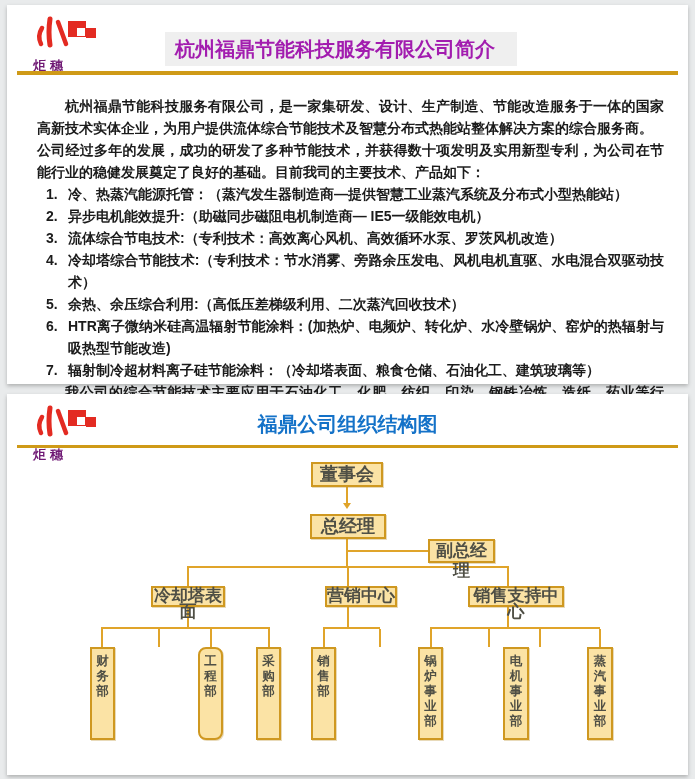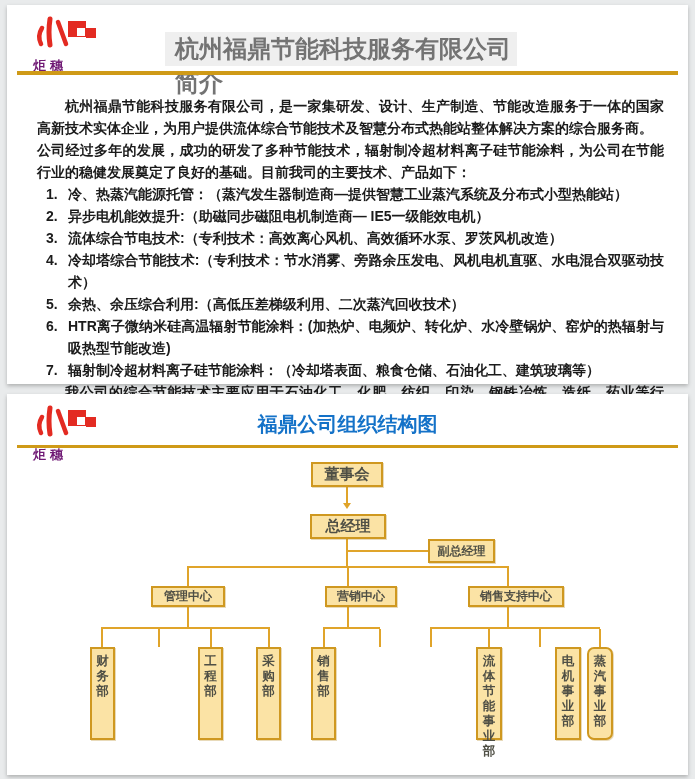--- a/index.html
+++ b/index.html
@@ -20,21 +20,21 @@
   .logo svg { display:block; }
   .logo-text { font-size:13px; font-weight:bold; color:#701a75; letter-spacing:4px; margin-top:1px; }
 
   
   .title-bar {
     position:absolute; left:158px; top:27px; width:352px; height:34px;
     background:#efefef;
   }
   .title-bar span {
     display:block; padding-left:10px; line-height:34px;
-    font-size:24px; font-weight:bold; color:#737373;
+    font-size:20px; font-weight:bold; color:#a21caf;
   }
   .title2 {
     position:absolute; top:17px; left:0; width:100%; text-align:center;
     font-size:20px; font-weight:bold; color:#1472c8;
   }
   .gold-rule { position:absolute; left:10px; width:661px; background:#cf9a17; }
   #card1 .gold-rule { top:66px; height:4px; }
   #card2 .gold-rule { top:51px; height:3px; }
 
   
@@ -49,22 +49,22 @@
   .plist-num { flex:0 0 22px; padding-left:9px; }
   .plist-text { flex:1; }
 
   
   .org { position:absolute; left:0; top:0; width:681px; height:381px; }
   .obox {
     position:absolute; background:#fbe3a5; border:2px solid #cf9820;
     box-sizing:border-box; color:#4f4f45; font-weight:bold; text-align:center;
     box-shadow:1px 1px 0 rgba(189,148,57,0.35);
   }
-  .obox.top { font-size:15px; line-height:20px; }
-  .obox.mid { font-size:12px; line-height:16px; }
+  .obox.top { font-size:18px; line-height:20px; }
+  .obox.mid { font-size:17px; line-height:16px; }
   .obox.dept {
     font-size:12.5px; line-height:15px; padding-top:5px;
     word-break:break-all; letter-spacing:0;
   }
   .ln { position:absolute; background:#e0a42a; }
   .arrow-down {
     position:absolute; width:0; height:0;
     border-left:4px solid transparent; border-right:4px solid transparent;
     border-top:6px solid #e0a42a;
   }
@@ -87,21 +87,21 @@
   </div>
 
   <div class="title-bar">
     <span>杭州福鼎节能科技服务有限公司简介</span>
   </div>
 
   <div class="gold-rule"></div>
 
   <div class="content">
     <p class="indent">杭州福鼎节能科技服务有限公司，是一家集研发、设计、生产制造、节能改造服务于一体的国家高新技术实体企业，为用户提供流体综合节能技术及智慧分布式热能站整体解决方案的综合服务商。</p>
-    <p>公司经过多年的发展，成功的研发了多种节能技术，辐射制冷超材料离子硅节能涂料，为公司在节能行业的稳健发展奠定了良好的基础。目前我司的主要技术、产品如下：</p>
+    <p>公司经过多年的发展，成功的研发了多种节能技术，并获得数十项发明及实用新型专利，为公司在节能行业的稳健发展奠定了良好的基础。目前我司的主要技术、产品如下：</p>
 
     <div>
       <div class="plist-row">
         <span class="plist-num">1.</span>
         <span class="plist-text">冷、热蒸汽能源托管：（蒸汽发生器制造商—提供智慧工业蒸汽系统及分布式小型热能站）</span>
       </div>
       <div class="plist-row">
         <span class="plist-num">2.</span>
         <span class="plist-text">异步电机能效提升:（助磁同步磁阻电机制造商— IE5一级能效电机）</span>
       </div>
@@ -173,25 +173,25 @@
     <div class="ln" style="left:423px;top:235px;width:2px;height:18px;"></div>
     <div class="ln" style="left:481px;top:235px;width:2px;height:18px;"></div>
     <div class="ln" style="left:532px;top:235px;width:2px;height:18px;"></div>
     <div class="ln" style="left:592px;top:235px;width:2px;height:18px;"></div>
 
     <div class="obox top" style="left:304px;top:68px;width:72px;height:25px;">董事会</div>
 
     <div class="obox top" style="left:303px;top:120px;width:76px;height:25px;">总经理</div>
     <div class="obox mid" style="left:421px;top:145px;width:67px;height:24px;line-height:20px;">副总经理</div>
 
-    <div class="obox mid" style="left:144px;top:192px;width:74px;height:21px;">管理中心</div>
+    <div class="obox mid" style="left:144px;top:192px;width:74px;height:21px;">冷却塔表面</div>
     <div class="obox mid" style="left:318px;top:192px;width:72px;height:21px;font-family:Liberation Serif, serif;">营销中心</div>
     <div class="obox mid" style="left:461px;top:192px;width:96px;height:21px;">销售支持中心</div>
 
     <div class="obox dept" style="left:83px;top:253px;width:25px;height:93px;">财务部</div>
-    <div class="obox dept" style="left:191px;top:253px;width:25px;height:93px;">工程部</div>
+    <div class="obox dept" style="left:191px;top:253px;width:25px;height:93px;border-radius:8px;">工程部</div>
     <div class="obox dept" style="left:249px;top:253px;width:25px;height:93px;">采购部</div>
     <div class="obox dept" style="left:304px;top:253px;width:25px;height:93px;">销售部</div>
-    <div class="obox dept" style="left:469px;top:253px;width:26px;height:93px;">流体节能事业部</div>
-    <div class="obox dept" style="left:548px;top:253px;width:26px;height:93px;">电机事业部</div>
-    <div class="obox dept" style="left:580px;top:253px;width:26px;height:93px;border-radius:7px;">蒸汽事业部</div>
+    <div class="obox dept" style="left:411px;top:253px;width:25px;height:93px;">锅炉事业部</div>
+    <div class="obox dept" style="left:496px;top:253px;width:26px;height:93px;">电机事业部</div>
+    <div class="obox dept" style="left:580px;top:253px;width:26px;height:93px;">蒸汽事业部</div>
   </div>
 </div>
 
 </body></html>

